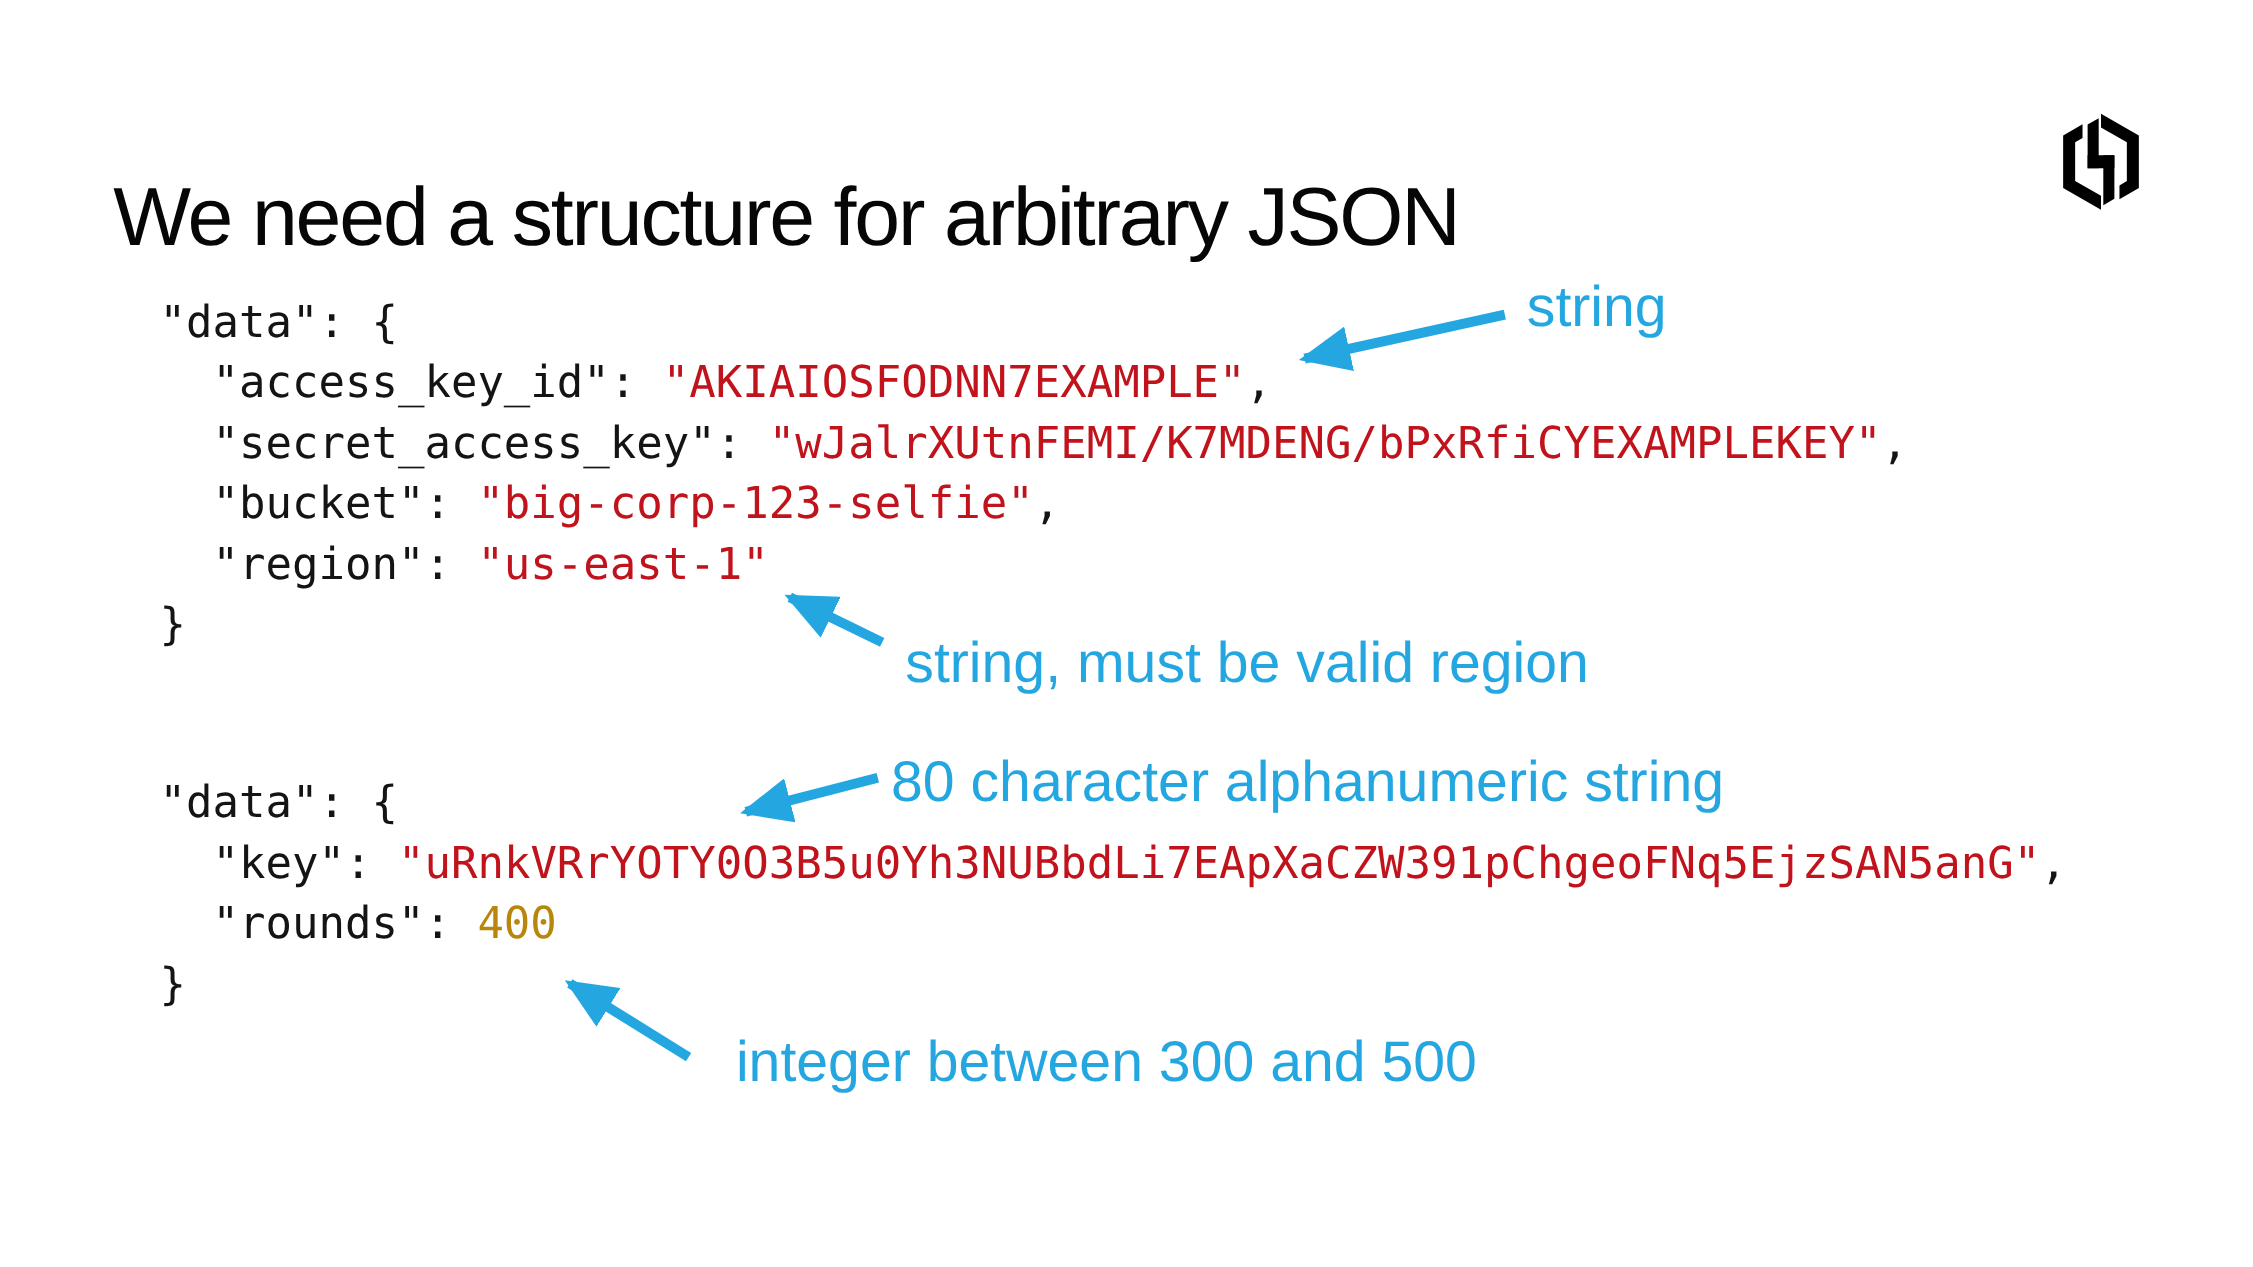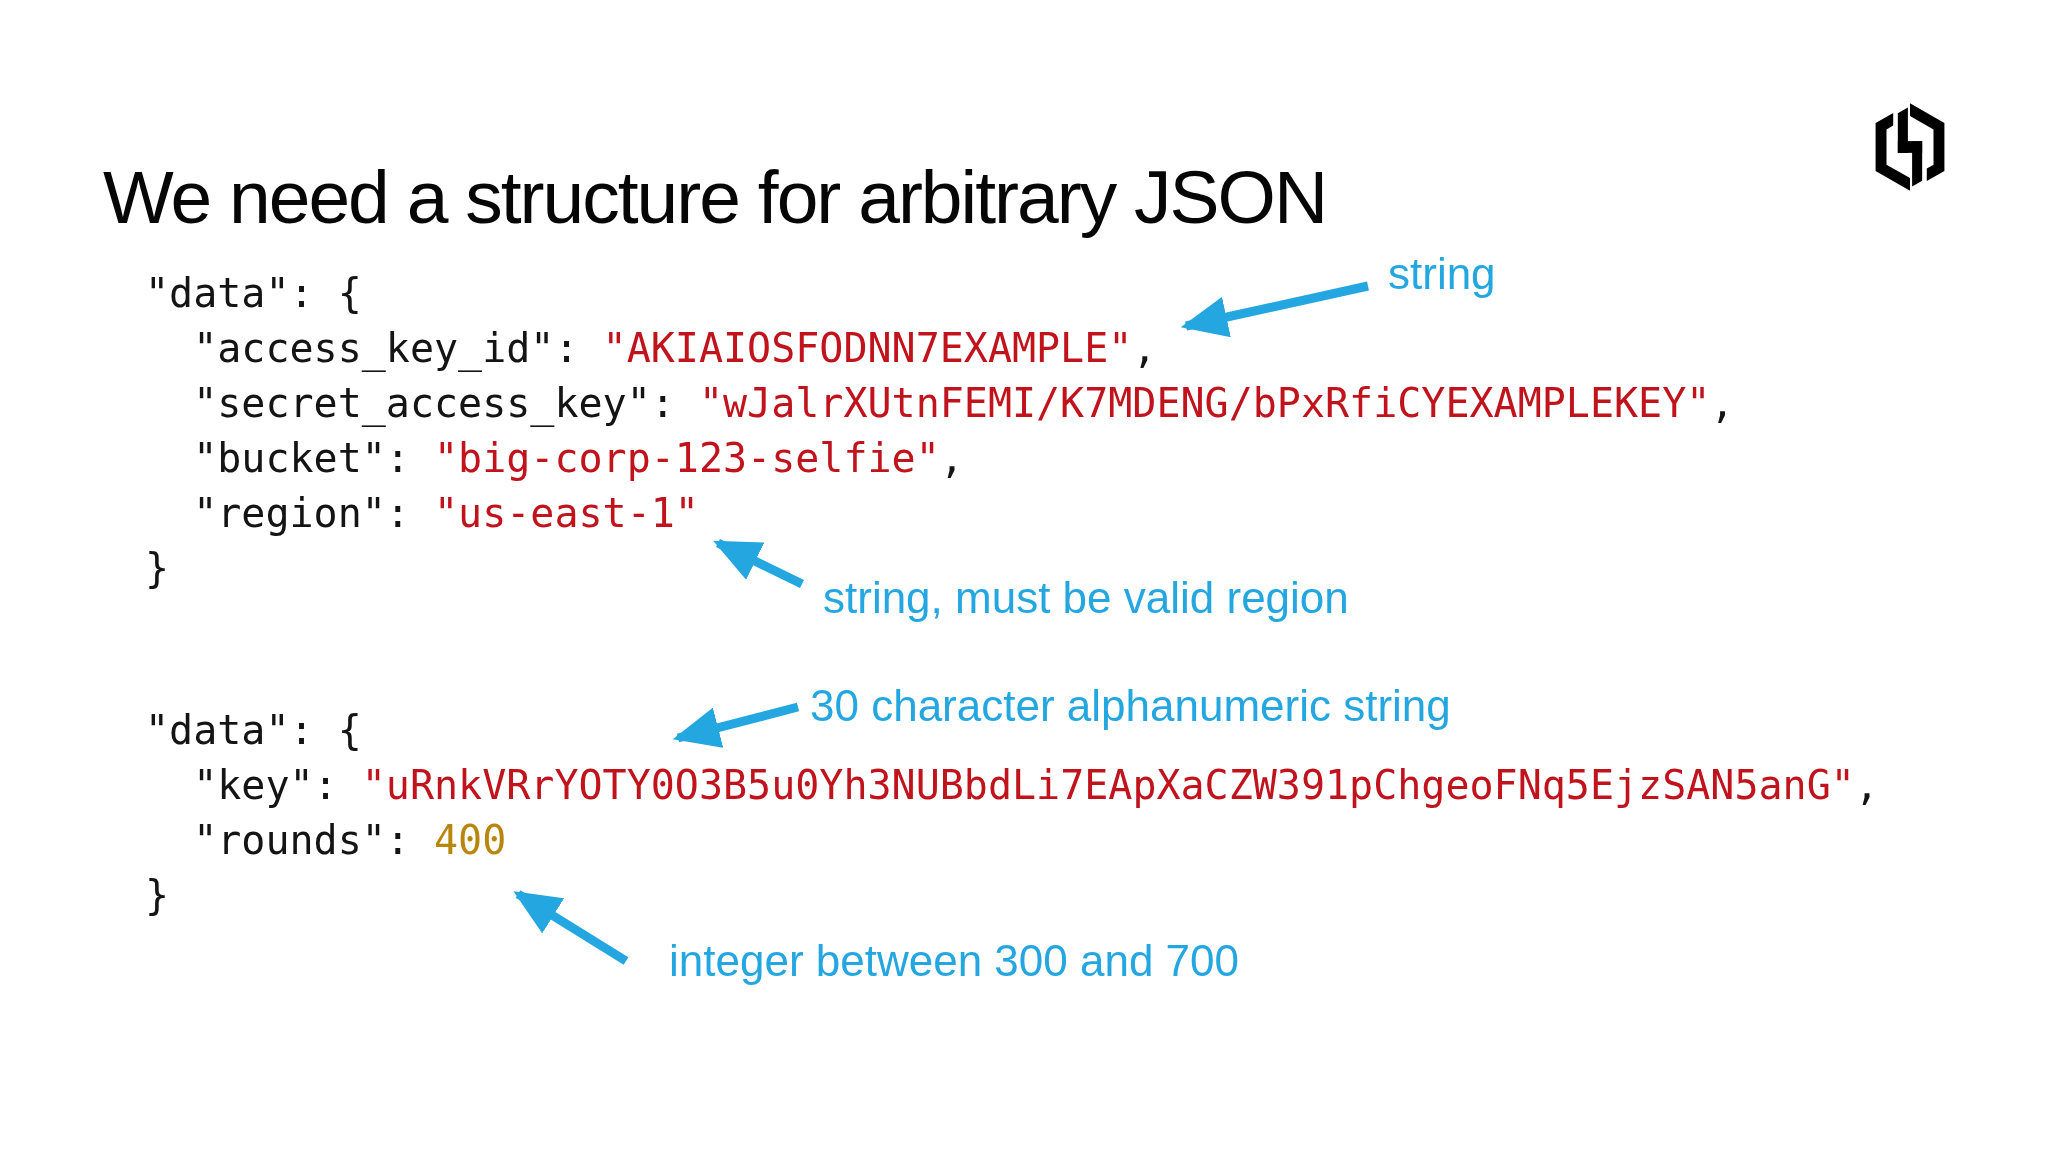--- a/index.html
+++ b/index.html
@@ -39,21 +39,21 @@
     white-space: pre;
     color: var(--ink);
   }
   #code-block-1 { top: 266px; }
   #code-block-2 { top: 703px; }
   .tok-k { color: var(--ink); }
   .tok-s { color: var(--red); }
   .tok-n { color: var(--gold); }
   .annotation {
     position: absolute;
-    font-size: 44px;
+    font-size: 52px;
     color: var(--blue);
     white-space: nowrap;
   }
   #annotation-string            { left: 1388px; top: 249px; }
   #annotation-region            { left: 823px;  top: 573px; }
   #annotation-alphanumeric      { left: 810px;  top: 681px; }
   #annotation-integer           { left: 669px;  top: 936px; }
   .arrow-layer {
     position: absolute;
     left: 0; top: 0;
@@ -77,22 +77,22 @@
     </g>
   </svg>
 </div>
 
 <div id="code-block-1" class="code-block"><div class="code-line"><span class="tok-k">"data": {</span></div><div class="code-line"><span class="tok-k">  "access_key_id": </span><span class="tok-s">"AKIAIOSFODNN7EXAMPLE"</span><span class="tok-k">,</span></div><div class="code-line"><span class="tok-k">  "secret_access_key": </span><span class="tok-s">"wJalrXUtnFEMI/K7MDENG/bPxRfiCYEXAMPLEKEY"</span><span class="tok-k">,</span></div><div class="code-line"><span class="tok-k">  "bucket": </span><span class="tok-s">"big-corp-123-selfie"</span><span class="tok-k">,</span></div><div class="code-line"><span class="tok-k">  "region": </span><span class="tok-s">"us-east-1"</span></div><div class="code-line"><span class="tok-k">}</span></div></div>
 
 <div id="code-block-2" class="code-block"><div class="code-line"><span class="tok-k">"data": {</span></div><div class="code-line"><span class="tok-k">  "key": </span><span class="tok-s">"uRnkVRrYOTY0O3B5u0Yh3NUBbdLi7EApXaCZW391pChgeoFNq5EjzSAN5anG"</span><span class="tok-k">,</span></div><div class="code-line"><span class="tok-k">  "rounds": </span><span class="tok-n">400</span></div><div class="code-line"><span class="tok-k">}</span></div></div>
 
 <div id="annotation-string" class="annotation">string</div>
 <div id="annotation-region" class="annotation">string, must be valid region</div>
-<div id="annotation-alphanumeric" class="annotation">30 character alphanumeric string</div>
-<div id="annotation-integer" class="annotation">integer between 300 and 700</div>
+<div id="annotation-alphanumeric" class="annotation">80 character alphanumeric string</div>
+<div id="annotation-integer" class="annotation">integer between 300 and 500</div>
 
 <svg class="arrow-layer" viewBox="0 0 2048 1152" xmlns="http://www.w3.org/2000/svg">
   <defs>
     <marker id="arrowhead" markerWidth="5.6" markerHeight="4.6" refX="4.6" refY="2.3" orient="auto">
       <path d="M0,0 L5.2,2.3 L0,4.6 Z" fill="#24a7e0"></path>
     </marker>
   </defs>
   <line x1="1368" y1="286" x2="1186" y2="326" stroke="#24a7e0" stroke-width="9" marker-end="url(#arrowhead)"></line>
   <line x1="802" y1="584" x2="718" y2="543" stroke="#24a7e0" stroke-width="9" marker-end="url(#arrowhead)"></line>
   <line x1="798" y1="707" x2="678" y2="738" stroke="#24a7e0" stroke-width="9" marker-end="url(#arrowhead)"></line>

